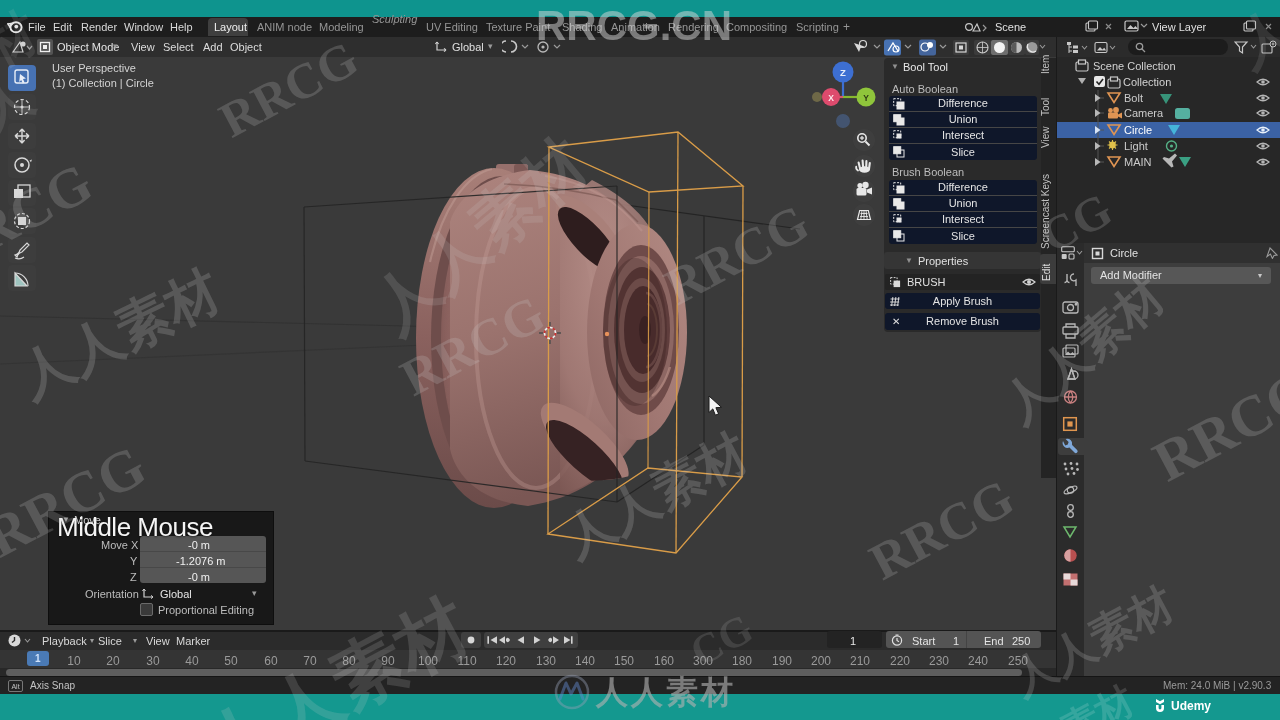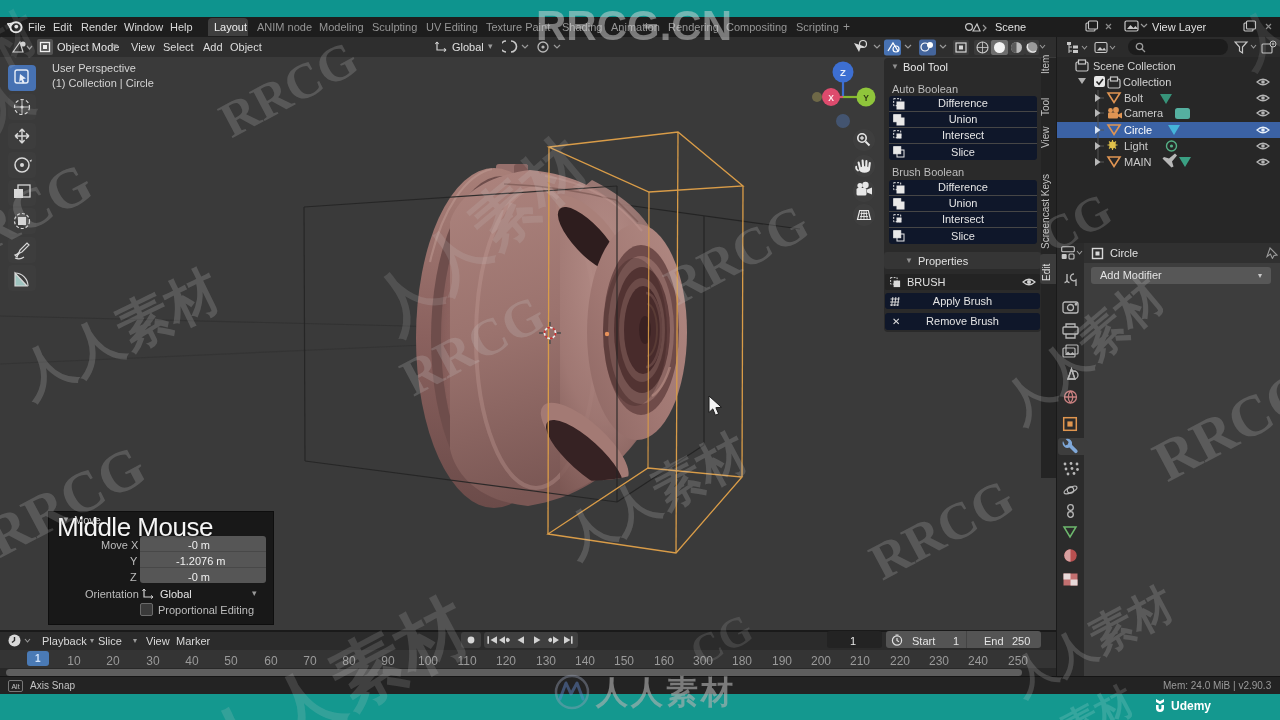--- a/index.html
+++ b/index.html
@@ -44,21 +44,21 @@
     </svg>
     <div class="tx" style="left:28px;top:22px;color:#d9d9d9;">File</div>
     <div class="tx" style="left:53px;top:22px;color:#d9d9d9;">Edit</div>
     <div class="tx" style="left:81px;top:22px;color:#d9d9d9;">Render</div>
     <div class="tx" style="left:124px;top:22px;color:#d9d9d9;">Window</div>
     <div class="tx" style="left:170px;top:22px;color:#d9d9d9;">Help</div>
     <div class="abs" style="left:208px;top:18px;width:40px;height:18px;background:#3f3f3f;border-radius:4px 4px 0 0;"></div>
     <div class="tx" style="left:214px;top:22px;color:#efefef;">Layout</div>
     <div class="tx" style="left:257px;top:22px;color:#969696;">ANIM node</div>
     <div class="tx" style="left:319px;top:22px;color:#969696;">Modeling</div>
-    <div class="tx" style="left:372px;top:22px;color:#969696;">Sculpting</div>
+    <div class="tx" style="left:372px;top:14px;color:#969696;font-style:italic;">Sculpting</div>
     <div class="tx" style="left:426px;top:22px;color:#969696;">UV Editing</div>
     <div class="tx" style="left:486px;top:22px;color:#969696;">Texture Paint</div>
     <div class="tx" style="left:562px;top:22px;color:#969696;">Shading</div>
     <div class="tx" style="left:611px;top:22px;color:#969696;">Animation</div>
     <div class="tx" style="left:668px;top:22px;color:#969696;">Rendering</div>
     <div class="tx" style="left:726px;top:22px;color:#969696;">Compositing</div>
     <div class="tx" style="left:796px;top:22px;color:#969696;">Scripting</div>
     <div class="tx" style="left:843px;top:21px;color:#969696;font-size:12px;">+</div>
 
     <svg class="abs" style="left:963px;top:20px;" width="26" height="14" viewBox="0 0 26 14">

